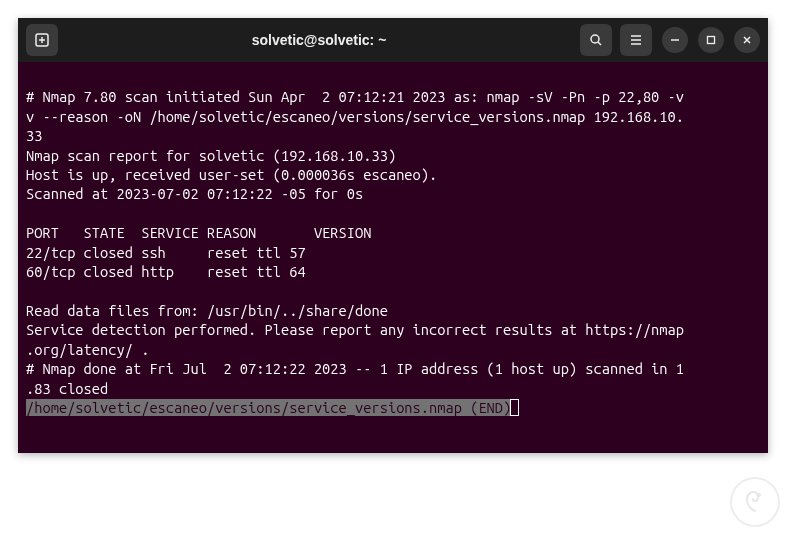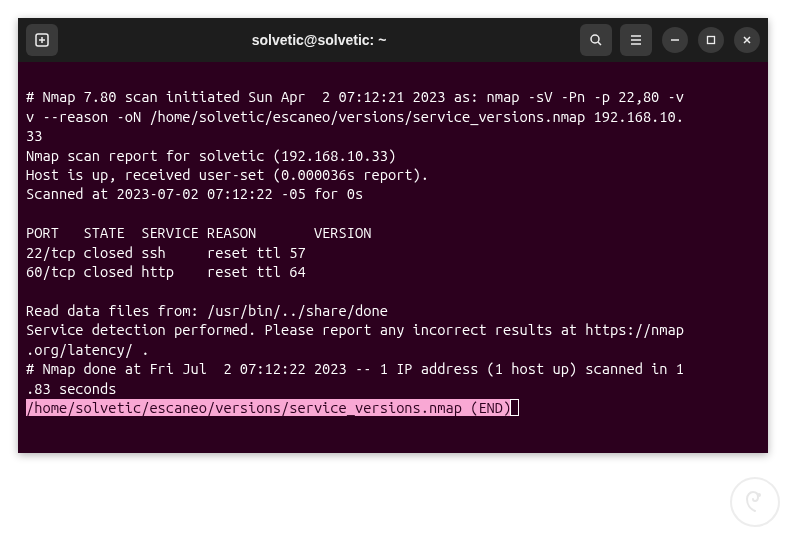--- a/index.html
+++ b/index.html
@@ -53,21 +53,21 @@
     .tb-right { display: flex; align-items: center; }
     .terminal {
       padding: 6px 8px;
       font-family: "Ubuntu Mono", "DejaVu Sans Mono", Consolas, monospace;
       font-size: 14.7px;
       line-height: 1.32;
       color: #fff;
       white-space: pre;
     }
     .highlight {
-      background: #f9a8d4;
+      background: #737373;
       color: #2c001e;
     }
     .cursor {
       display: inline-block;
       width: 9px;
       height: 17px;
       border: 1px solid #fff;
       vertical-align: text-bottom;
       margin-left: -1px;
     }
@@ -127,32 +127,32 @@
             <path d="M2 2l6 6M8 2l-6 6" stroke="#eee" stroke-width="1.5"></path>
           </svg>
       </div>
     </div>
   </div>
   <div class="terminal">
 <span># Nmap 7.80 scan initiated Sun Apr  2 07:12:21 2023 as: nmap -sV -Pn -p 22,80 -v</span>
 <span>v --reason -oN /home/solvetic/escaneo/versions/service_versions.nmap 192.168.10.</span>
 <span>33</span>
 <span>Nmap scan report for solvetic (192.168.10.33)</span>
-<span>Host is up, received user-set (0.000036s report).</span>
+<span>Host is up, received user-set (0.000036s escaneo).</span>
 <span>Scanned at 2023-07-02 07:12:22 -05 for 0s</span>
 <span></span>
 <span>PORT   STATE  SERVICE REASON       VERSION</span>
 <span>22/tcp closed ssh     reset ttl 57</span>
 <span>60/tcp closed http    reset ttl 64</span>
 <span></span>
 <span>Read data files from: /usr/bin/../share/done</span>
 <span>Service detection performed. Please report any incorrect results at https://nmap</span>
 <span>.org/latency/ .</span>
 <span># Nmap done at Fri Jul  2 07:12:22 2023 -- 1 IP address (1 host up) scanned in 1</span>
-<span>.83 seconds</span>
+<span>.83 closed</span>
 <span class="highlight">/home/solvetic/escaneo/versions/service_versions.nmap (END)</span><span class="cursor"></span>
   </div>
 </div>
 
 <div class="watermark">
   <svg width="30" height="30" viewBox="0 0 30 30">
       <path d="M15 24c-5-2-8-7-8-12 0-4 3-7 6-7 3 0 5 2 5 5 0 2-1 4-3 4-1 0-2-1-2-2" fill="none" stroke="#bbb" stroke-width="2" stroke-linecap="round"></path>
       <circle cx="19" cy="8" r="2" fill="#bbb"></circle>
     </svg>
 </div>

